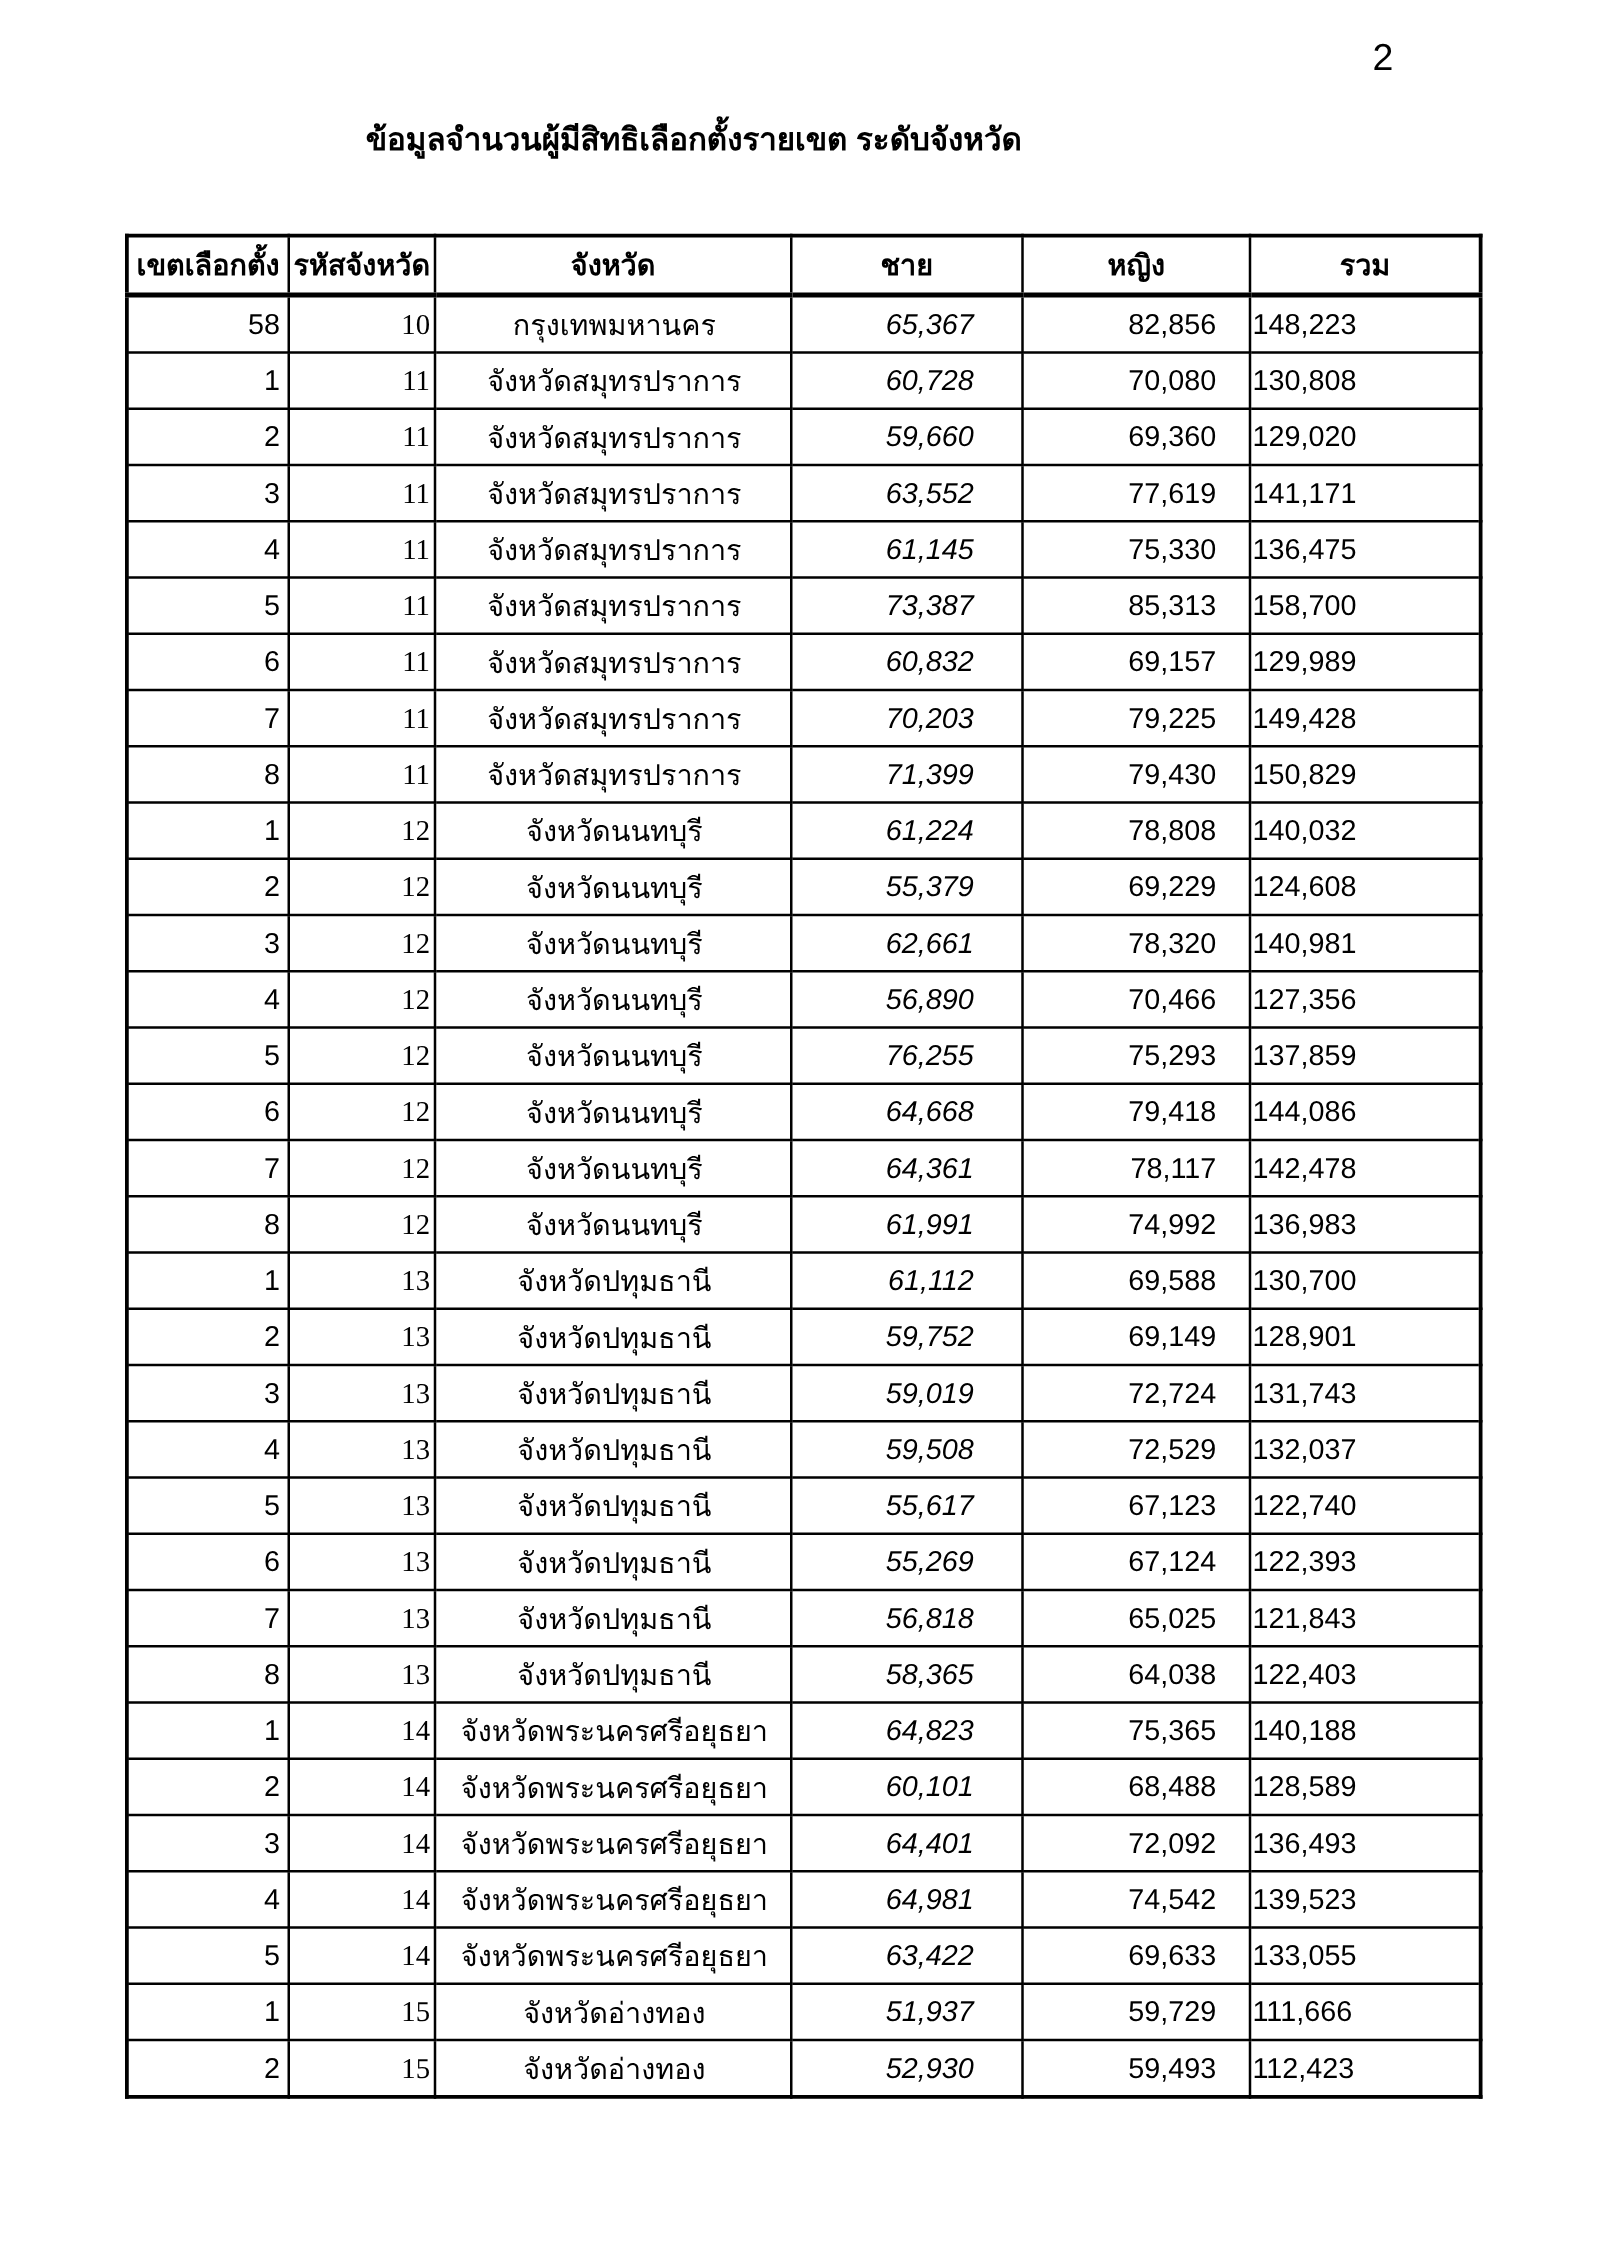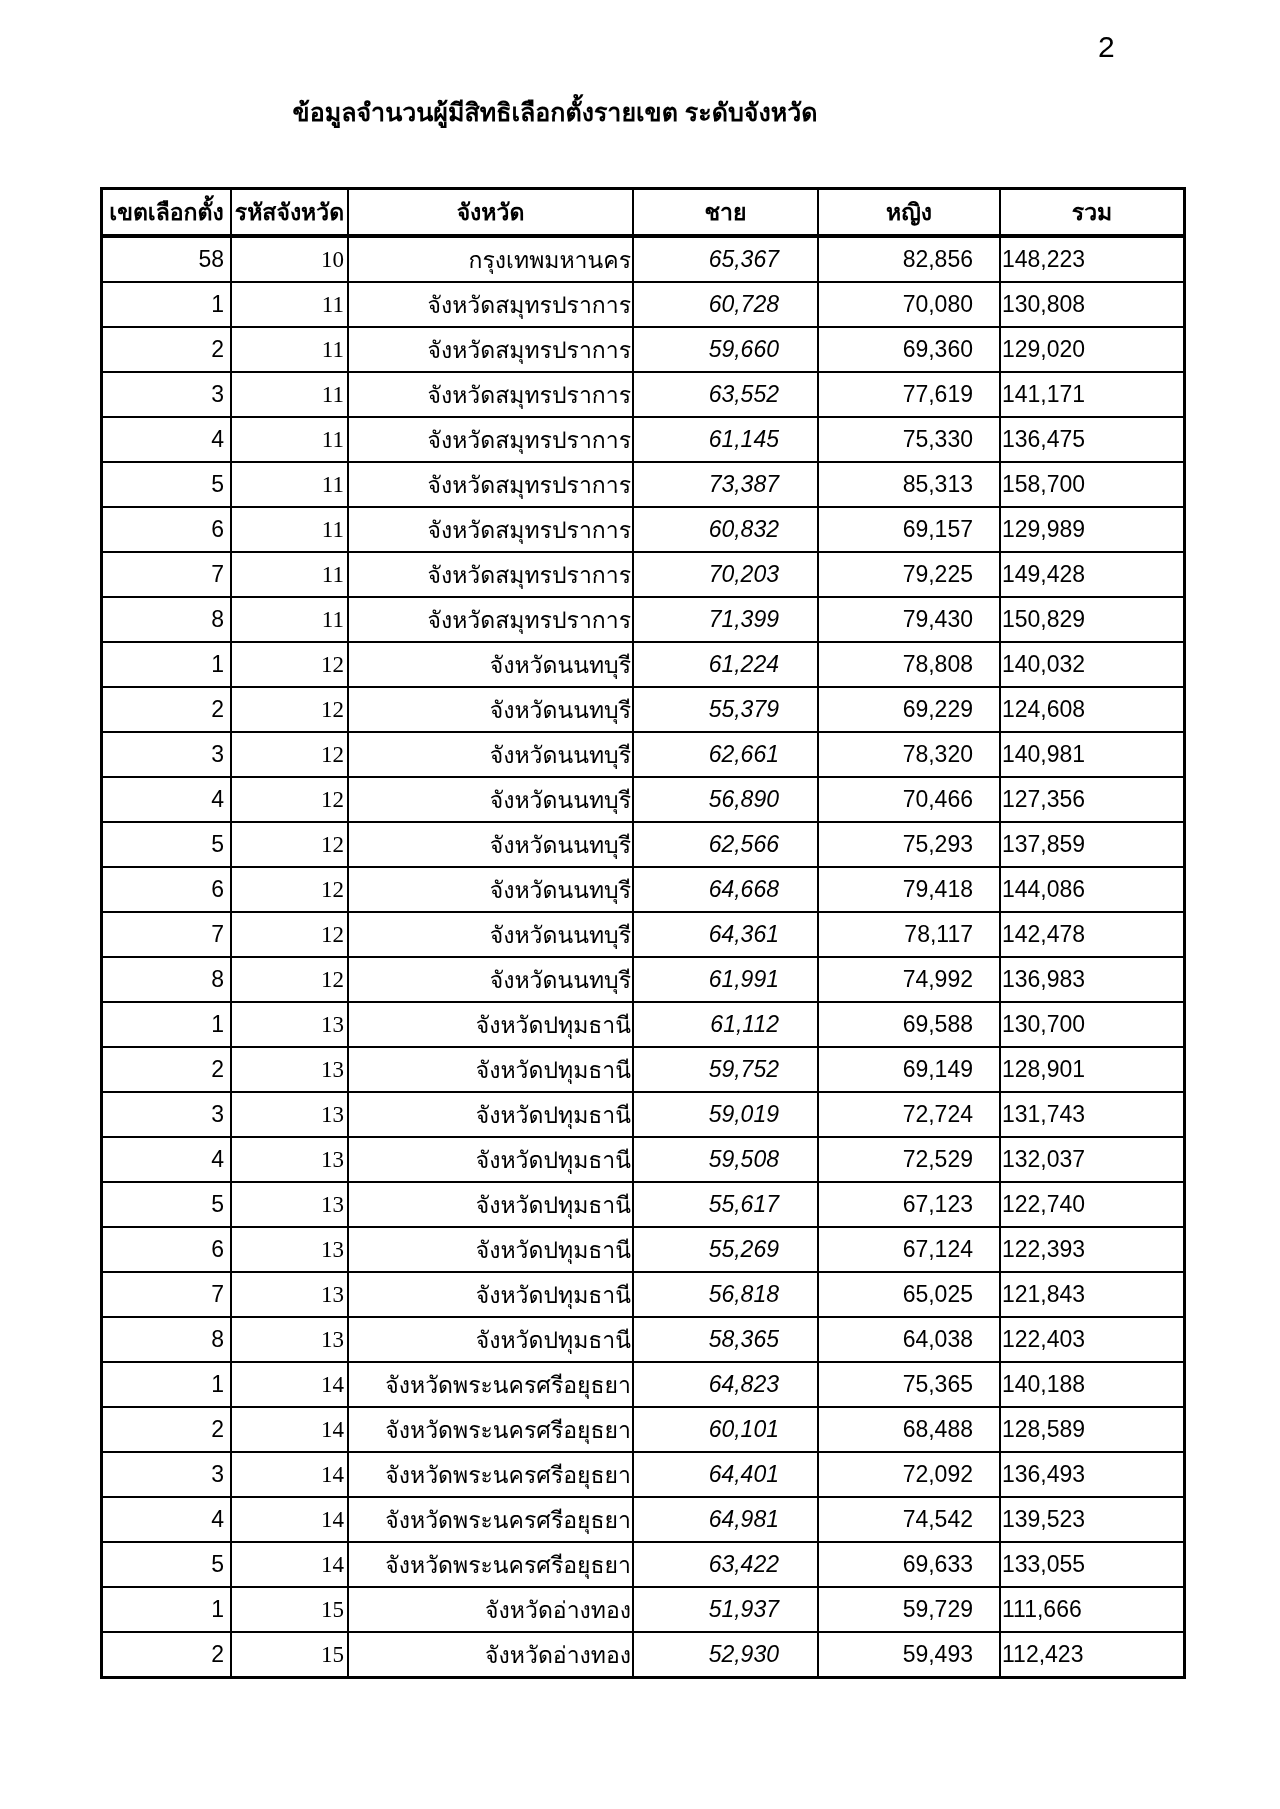--- a/index.html
+++ b/index.html
@@ -62,21 +62,21 @@
     font-weight: normal;
   }
   .col-district { width: 127px; }
   .col-code     { width: 115px; font-family: Liberation Serif, serif; }
   .col-province { width: 283px; }
   .col-male     { width: 183px; }
   .col-female   { width: 180px; padding-left: 47px; }
   .col-total    { width: 182px; }
   td.col-district { text-align: right; padding-right: 6px; }
   td.col-code     { text-align: right; padding-right: 3px; }
-  td.col-province { text-align: right;  padding-left: 3px; }
+  td.col-province { text-align: center;  padding-left: 3px; }
   td.col-male     { text-align: right; padding-right: 38px; font-style: italic; }
   td.col-female   { text-align: right; padding-right: 26px; }
   td.col-total    { padding-right: 26px; }
 </style>
 </head>
 <body>
 
 <div class="page-number">2</div>
 
 <div class="doc-title">ข้อมูลจำนวนผู้มีสิทธิเลือกตั้งรายเขต ระดับจังหวัด</div>
@@ -194,21 +194,21 @@
         <td class="col-code">12</td>
         <td class="col-province">จังหวัดนนทบุรี</td>
         <td class="col-male">56,890</td>
         <td class="col-female">70,466</td>
         <td class="col-total">127,356</td>
       </tr>
       <tr>
         <td class="col-district">5</td>
         <td class="col-code">12</td>
         <td class="col-province">จังหวัดนนทบุรี</td>
-        <td class="col-male">62,566</td>
+        <td class="col-male">76,255</td>
         <td class="col-female">75,293</td>
         <td class="col-total">137,859</td>
       </tr>
       <tr>
         <td class="col-district">6</td>
         <td class="col-code">12</td>
         <td class="col-province">จังหวัดนนทบุรี</td>
         <td class="col-male">64,668</td>
         <td class="col-female">79,418</td>
         <td class="col-total">144,086</td>

